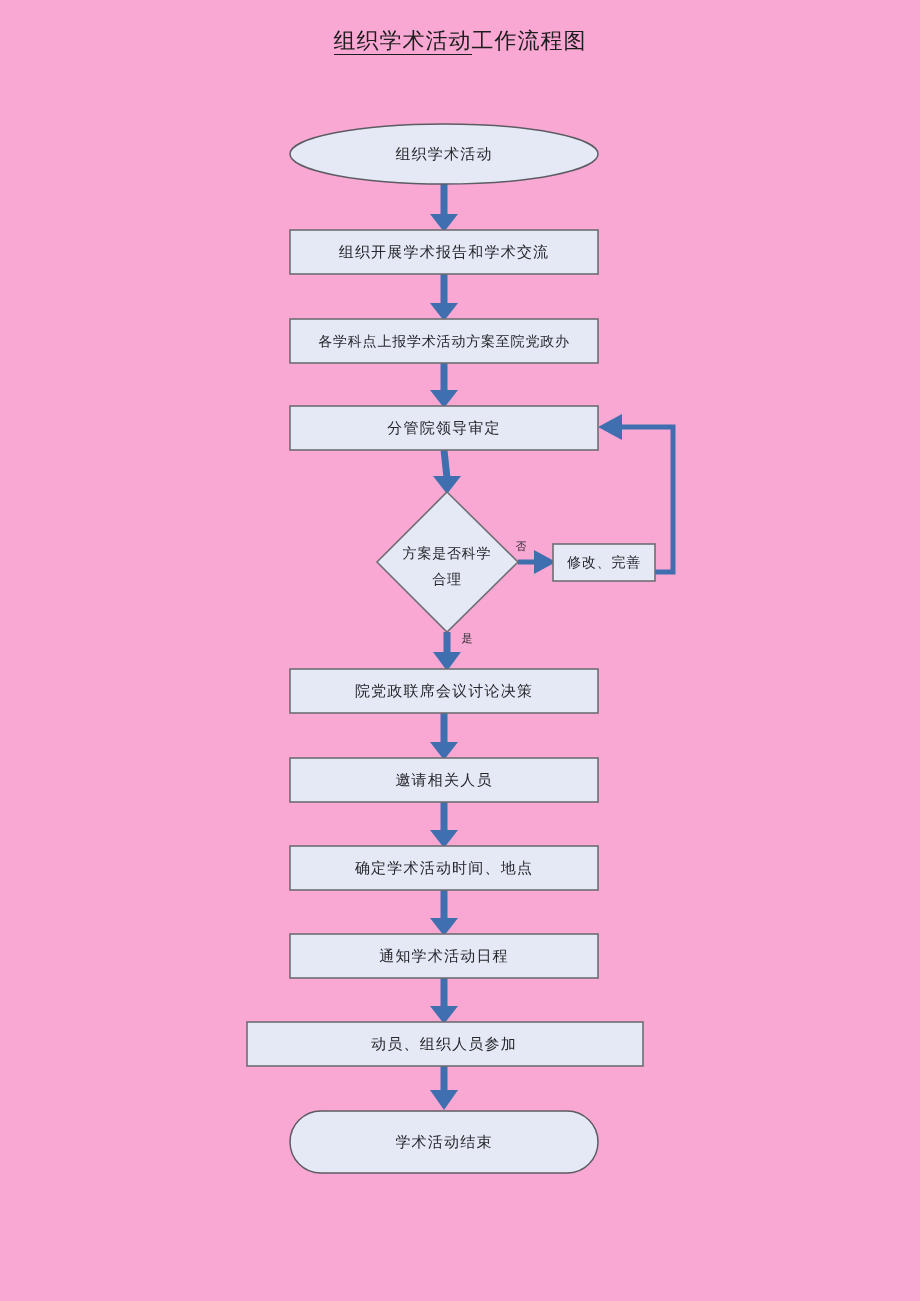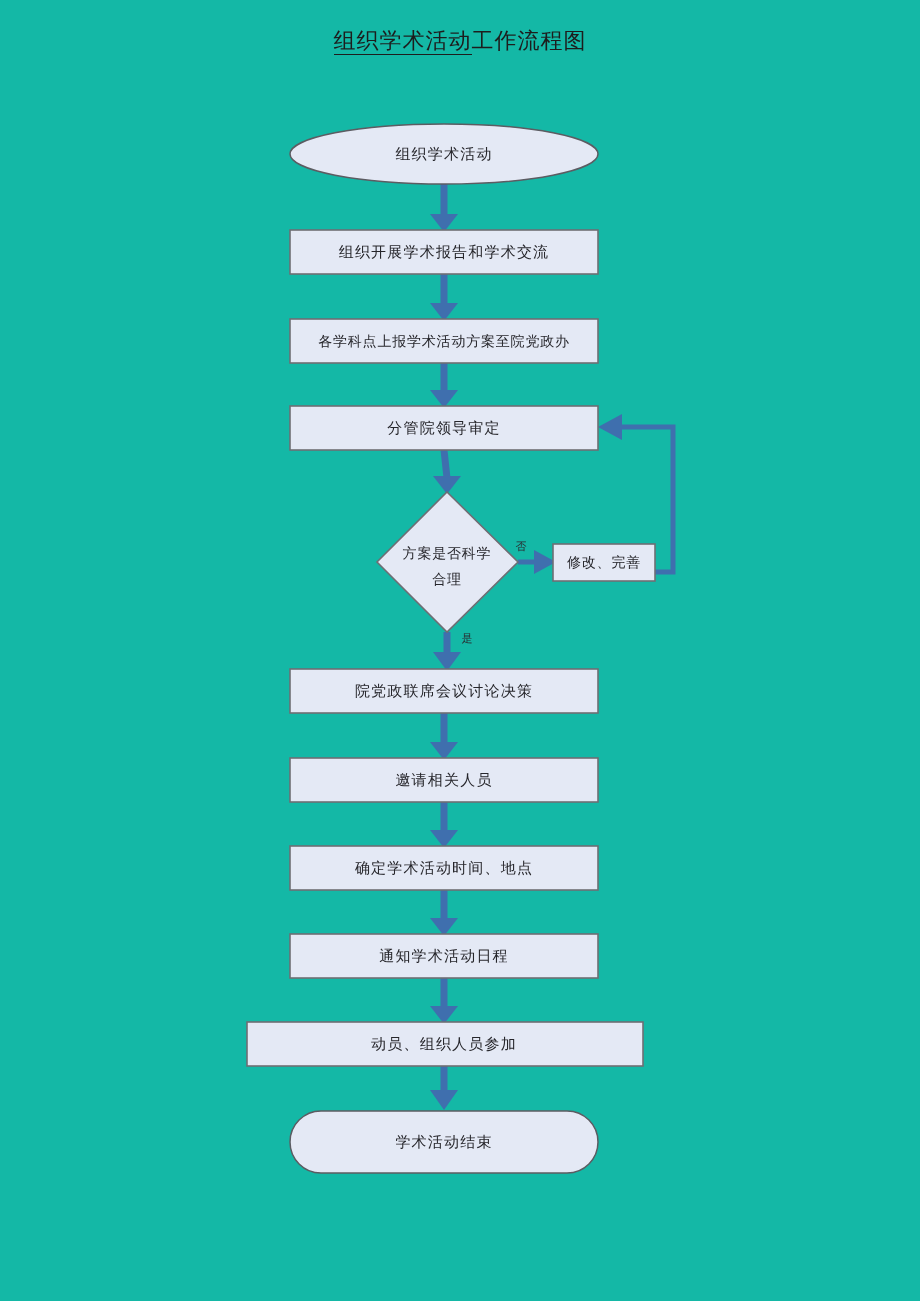--- a/index.html
+++ b/index.html
@@ -13,21 +13,21 @@
     height: 1301px;
     font-family: "DejaVu Sans", "Liberation Sans", sans-serif;
     color: #2a2a2a;
     position: relative;
     overflow: hidden;
   }
   #page {
     position: relative;
     width: 920px;
     height: 1301px;
-    background: #14b8a6;
+    background: #f9a8d4;
   }
   #doc-title {
     position: absolute;
     left: 0;
     top: 26px;
     width: 920px;
     text-align: center;
     font-size: 22px;
     line-height: 30px;
     letter-spacing: 1px;

